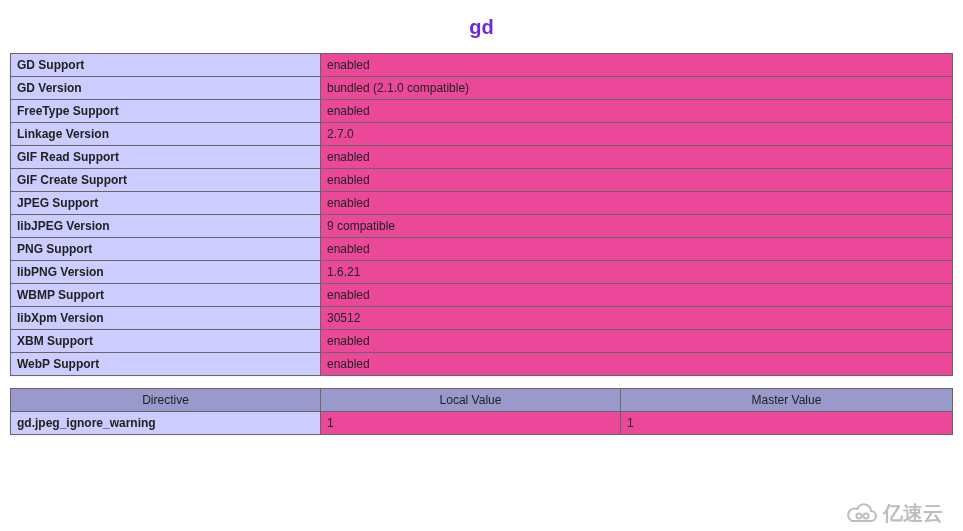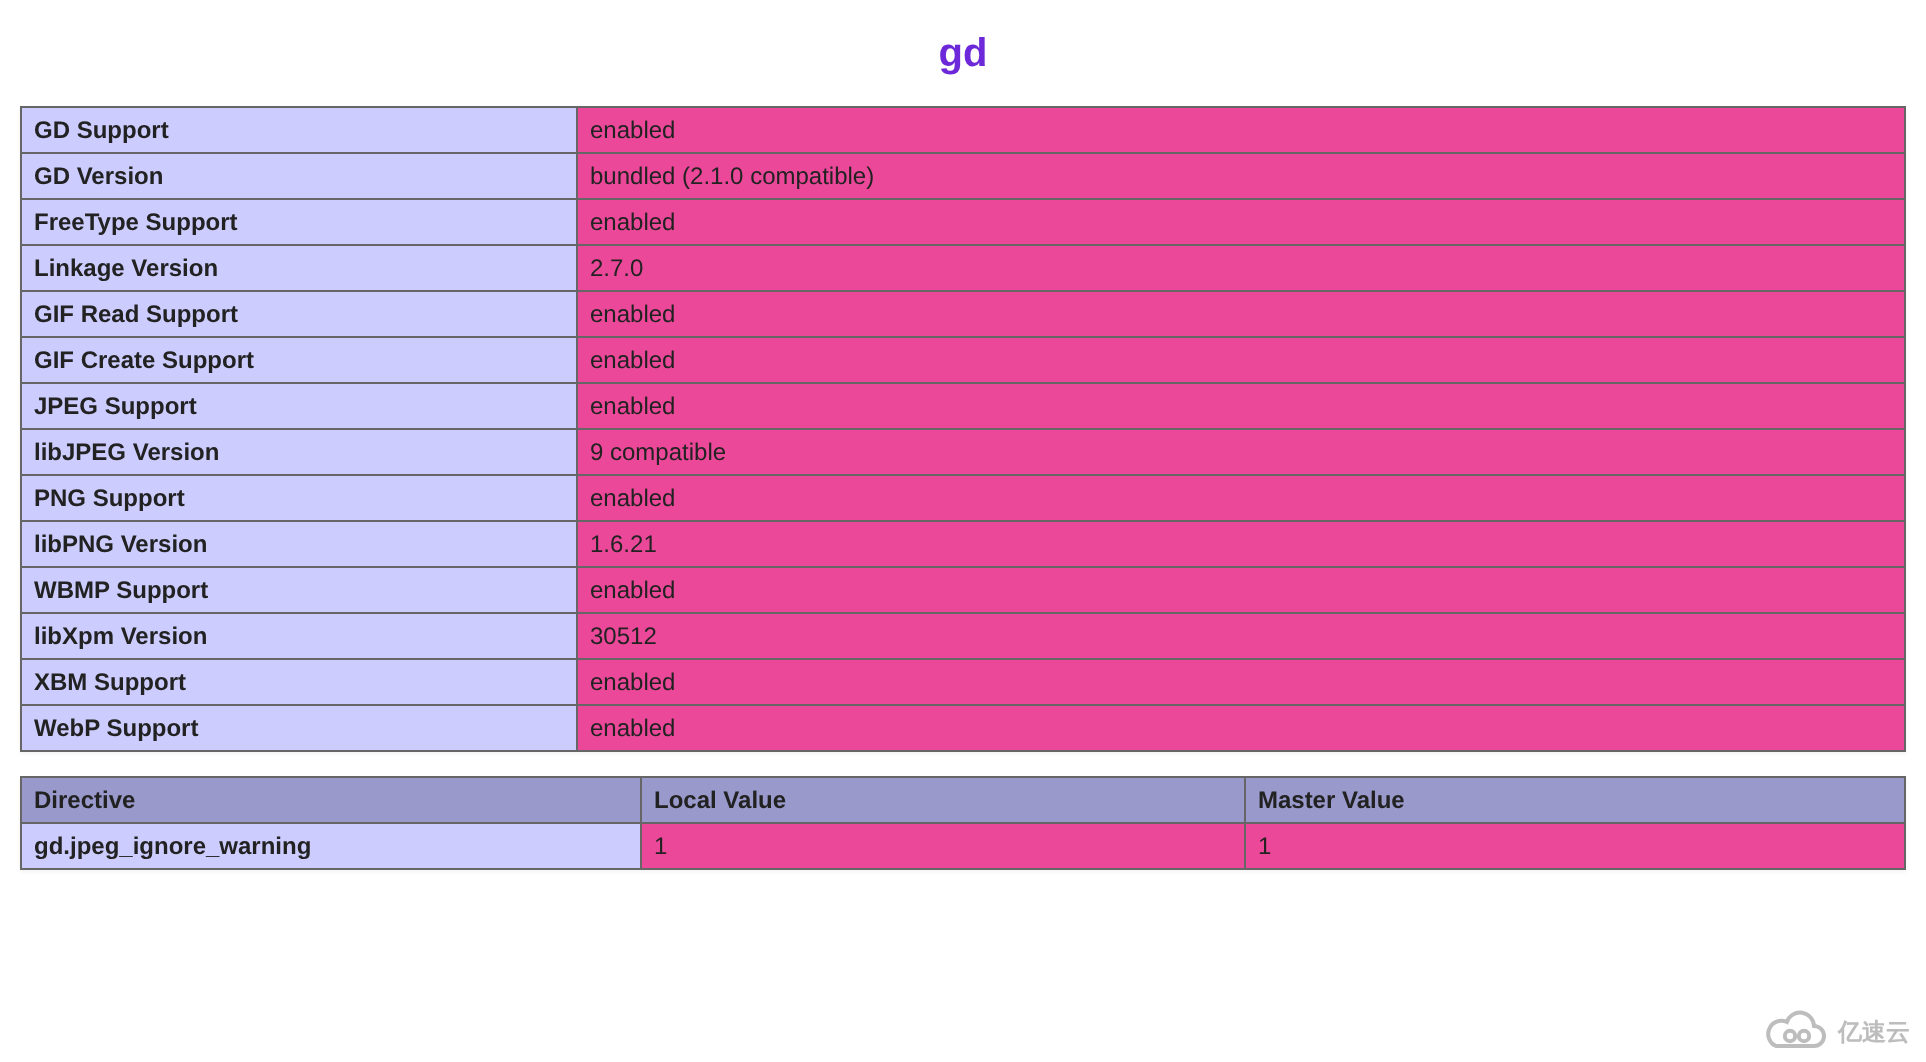--- a/index.html
+++ b/index.html
@@ -28,39 +28,40 @@
   td, th {
     border: 1px solid #666;
     padding: 4px 6px;
     text-align: left;
     vertical-align: middle;
     height: 17px;
   }
   td.e {
     background: #ccccff;
     font-weight: 700;
-    width: 278px;
+    width: 310px;
   }
   td.v {
     background: #ec4899;
   }
   th.h {
     background: #9999cc;
-    font-weight: 700;
+    font-weight: 400;
+    text-align: center;
   }
   
   .watermark {
     position: fixed;
-    right: 4px;
+    right: 16px;
     bottom: 2px;
     display: flex;
     align-items: center;
     color: #bdbdbd;
     font-weight: 700;
-    font-size: 12px;
+    font-size: 20px;
     background: rgba(255,255,255,0.85);
     padding: 2px 4px;
     border-top-left-radius: 8px;
     pointer-events: none;
   }
   .watermark svg { margin-right: 4px; }
 </style>
 </head>
 <body>
 

